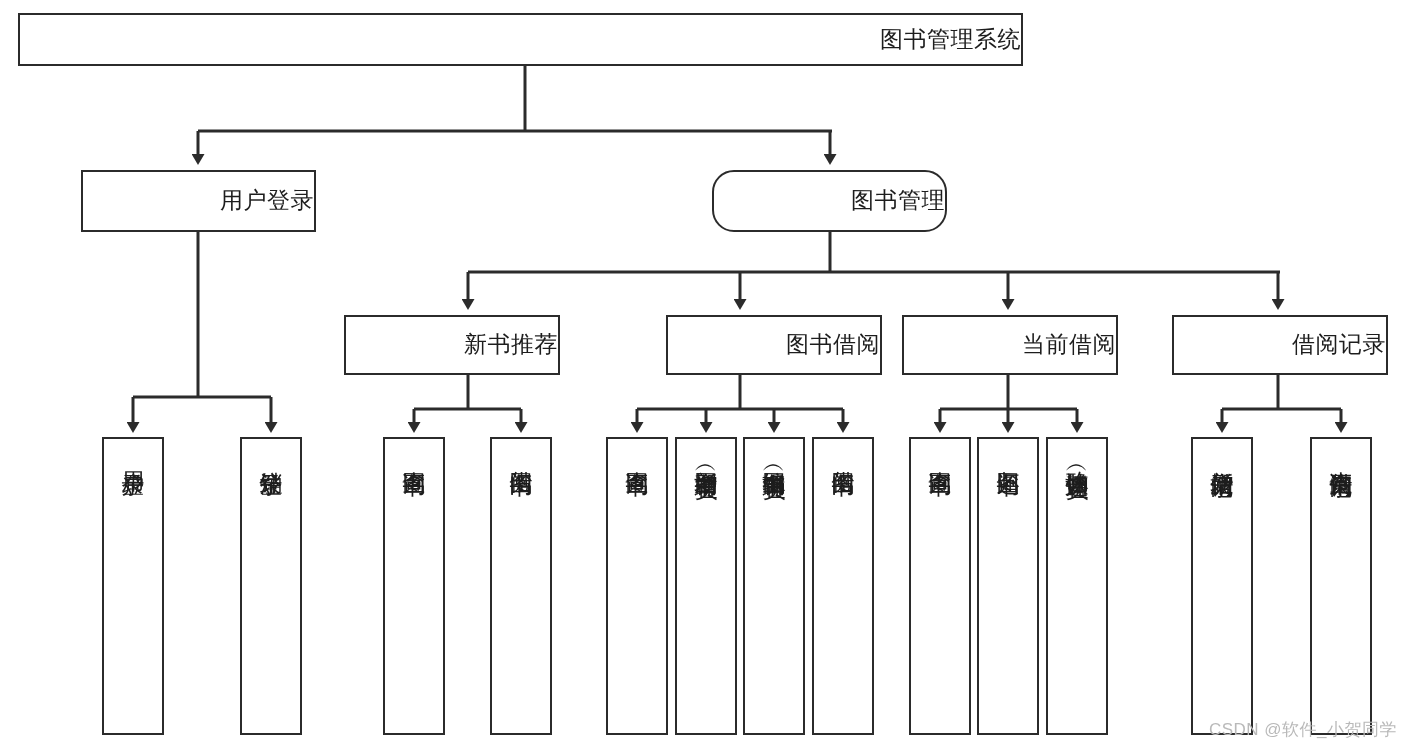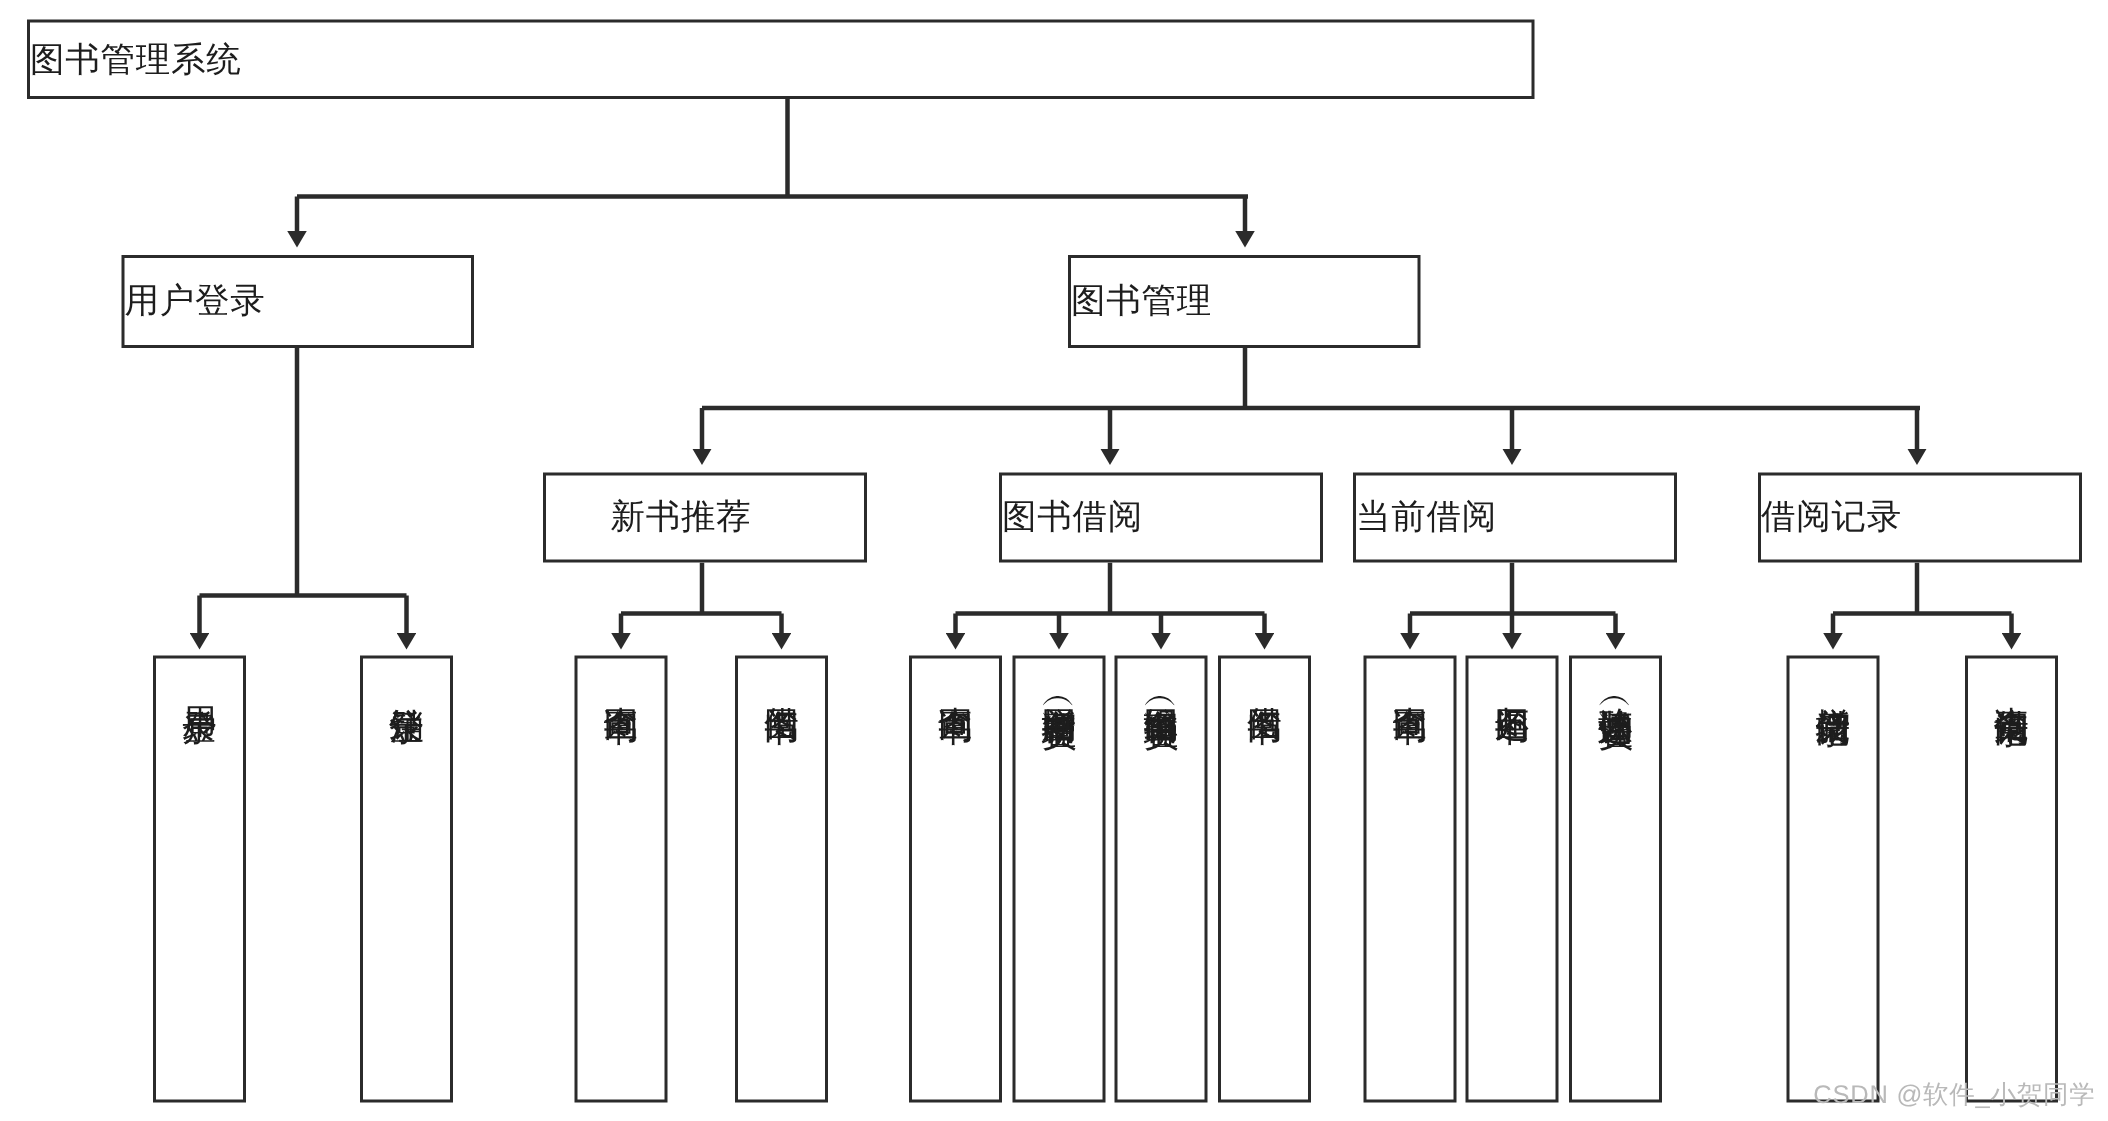--- a/index.html
+++ b/index.html
@@ -24,21 +24,21 @@
     width: 1405px;
     height: 747px;
   }
   .node {
     position: absolute;
     box-sizing: border-box;
     border: 2px solid #2b2b2b;
     background: #ffffff;
     display: flex;
     align-items: center;
-    justify-content: flex-start;
+    justify-content: flex-end;
     color: #1d1d1d;
   }
   .node-label {
     display: block;
     text-align: center;
     line-height: 1.18;
     white-space: nowrap;
   }
   .node.horizontal .node-label {
     font-size: 23px;
@@ -128,25 +128,25 @@
     </g>
   </svg>
 
   <div class="node root horizontal" style="left:18px; top:13px; width:1005px; height:53px;">
     <span class="node-label">图书管理系统</span>
   </div>
 
   <div class="node horizontal" style="left:81px; top:170px; width:235px; height:62px;">
     <span class="node-label">用户登录</span>
   </div>
-  <div class="node horizontal" style="left:712px; top:170px; width:235px; height:62px;">
+  <div class="node horizontal" style="left:712px; top:170px; width:235px; height:62px;border-radius:22px;">
     <span class="node-label">图书管理</span>
   </div>
 
-  <div class="node horizontal" style="left:362px; top:315px; width:216px; height:60px;padding-left:43px;">
+  <div class="node horizontal" style="left:344px; top:315px; width:216px; height:60px;padding-left:43px;">
     <span class="node-label">新书推荐</span>
   </div>
   <div class="node horizontal" style="left:632px; top:315px; width:216px; height:60px;margin-left:34px;">
     <span class="node-label">图书借阅</span>
   </div>
   <div class="node horizontal" style="left:902px; top:315px; width:216px; height:60px;">
     <span class="node-label">当前借阅</span>
   </div>
   <div class="node horizontal" style="left:1172px; top:315px; width:216px; height:60px;">
     <span class="node-label">借阅记录</span>

